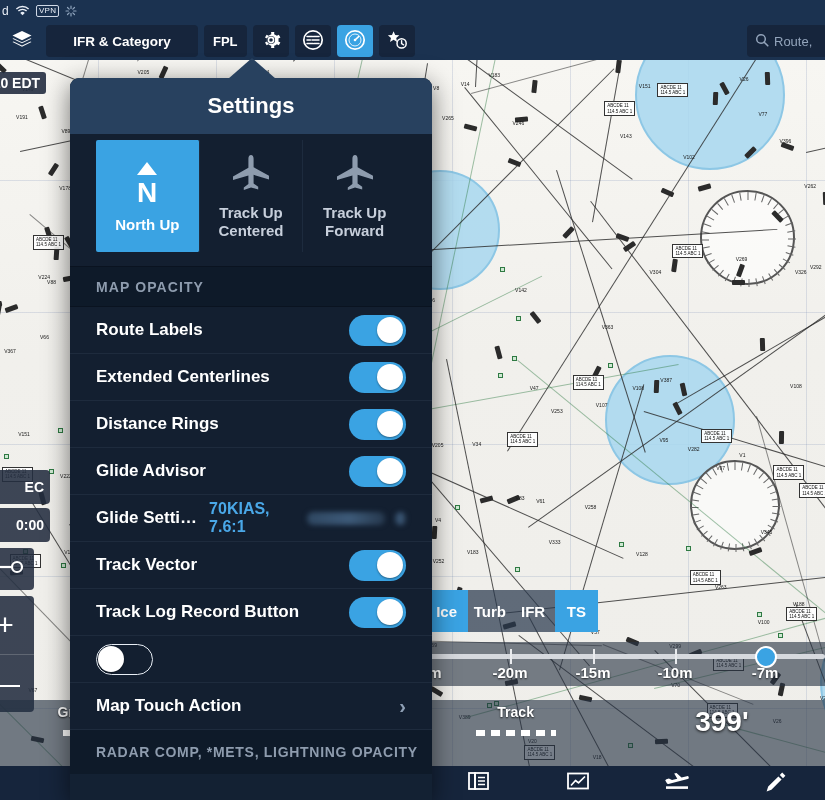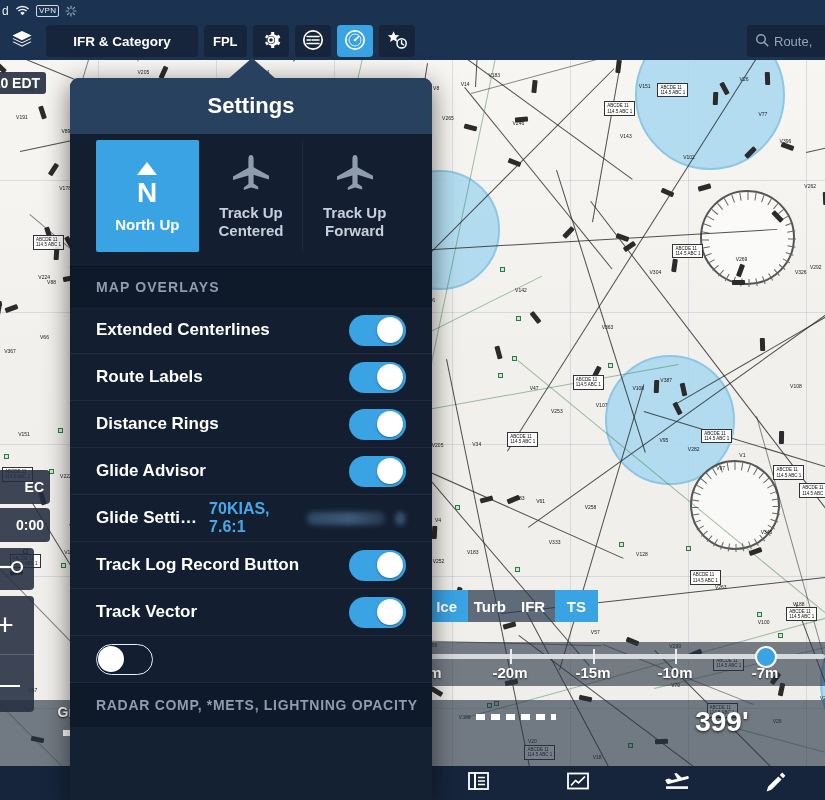--- a/index.html
+++ b/index.html
@@ -190,21 +190,21 @@
   .redact.small { width:12px; margin-left:10px; }
   .chev { color:#8fa0b5; font-size:20px; font-weight:700; }
   .foot-sec {
     background:#0e1a29; color:#8e9cae; font-size:14px; font-weight:600;
     letter-spacing:.7px; padding:14px 0 14px 26px; white-space:nowrap;
     overflow:hidden;
   }
 
   
   .wx-strip {
-    position:absolute; left:425px; top:590px; width:173px; height:32px;
+    position:absolute; left:425px; top:590px; width:173px; height:42px;
     display:flex; z-index:20;
   }
   .wx-btn {
     flex:1; display:flex; align-items:center; justify-content:center;
     color:#fff; font-size:15px; font-weight:700;
   }
   .wx-btn.on { background:#3aa3e3; }
   .wx-btn.off { background: rgba(40,56,76,.72); }
 
   
@@ -840,21 +840,21 @@
     <div class="sl-lab" style="left:10px">m</div>
     <div class="sl-lab" style="left:85px">-20m</div>
     <div class="sl-lab" style="left:168px">-15m</div>
     <div class="sl-lab" style="left:250px">-10m</div>
     <div class="sl-lab" style="left:340px">-7m</div>
   </div>
 
   <div class="databar" id="databar">
       <div class="datacell"><div class="dc-title">Groundspeed</div><div class="dc-dash"></div></div>
       <div class="datacell"><div class="dc-title">Bearing Next</div><div class="dc-dash"></div></div>
-      <div class="datacell"><div class="dc-dash"></div></div>
+      <div class="datacell"><div class="dc-title">Track</div><div class="dc-dash"></div></div>
       <div class="datacell">
         <div class="dc-val">399'</div>
       </div>
     </div>
 
   <div class="pop-arrow"></div>
   <div class="popover">
     <div class="pop-header">Settings</div>
 
     <div class="mode-wrap">
@@ -875,68 +875,72 @@
           <div class="mode-cell">
             <span><svg width="44" height="42" viewBox="0 0 44 42">
                 <path fill="#8e9cae" d="M22 3c1.6 0 2.6 1.6 2.6 3.8v8.4l15.4 8.6v3.6l-15.4-4.6v8.6l4.6 3.4v2.6L22 35.4l-7.2 2.6v-2.6l4.6-3.4v-8.6L4 28v-3.6l15.4-8.6V6.8C19.4 4.6 20.4 3 22 3z"></path>
               </svg></span>
             <span>Track Up<br>Forward</span>
           </div>
         </div>
     </div>
     <div class="mode-pad"></div>
 
-    <div class="sec-header">MAP OVERLAYS</div>
+    <div class="sec-header">MAP OPACITY</div>
     <div class="list" id="overlay-list">
+        <div class="row">
+          <div class="row-label">Route Labels</div>
+          <div class="toggle">
+            <div class="knob"></div>
+          </div>
+        </div>
         <div class="row">
           <div class="row-label">Extended Centerlines</div>
           <div class="toggle">
             <div class="knob"></div>
           </div>
         </div>
         <div class="row">
-          <div class="row-label">Route Labels</div>
-          <div class="toggle">
-            <div class="knob"></div>
-          </div>
-        </div>
-        <div class="row">
           <div class="row-label">Distance Rings</div>
           <div class="toggle">
             <div class="knob"></div>
           </div>
         </div>
         <div class="row">
           <div class="row-label">Glide Advisor</div>
           <div class="toggle">
             <div class="knob"></div>
           </div>
         </div>
         <div class="row">
           <div class="row-label" style="flex: 0 0 auto;">Glide Setti…</div>
           <div class="row-value">70KIAS, 7.6:1</div>
           <span class="redact"></span>
           <span class="redact small"></span>
         </div>
         <div class="row">
+          <div class="row-label">Track Vector</div>
+          <div class="toggle">
+            <div class="knob"></div>
+          </div>
+        </div>
+        <div class="row">
           <div class="row-label">Track Log Record Button</div>
           <div class="toggle">
             <div class="knob"></div>
           </div>
         </div>
         <div class="row">
-          <div class="row-label">Track Vector</div>
-          <div class="toggle">
-            <div class="knob"></div>
-          </div>
-        </div>
-        <div class="row">
           <div class="toggle off">
             <div class="knob"></div>
           </div>
+        </div>
+        <div class="row">
+          <div class="row-label">Map Touch Action</div>
+          <div class="chev">›</div>
         </div>
       </div>
 
     <div class="foot-sec">RADAR COMP, *METS, LIGHTNING OPACITY</div>
   </div>
 
   <div class="tabbar">
     <div class="tabbar-left"></div>
     <div class="tabbar-right">
       <div class="tab">

